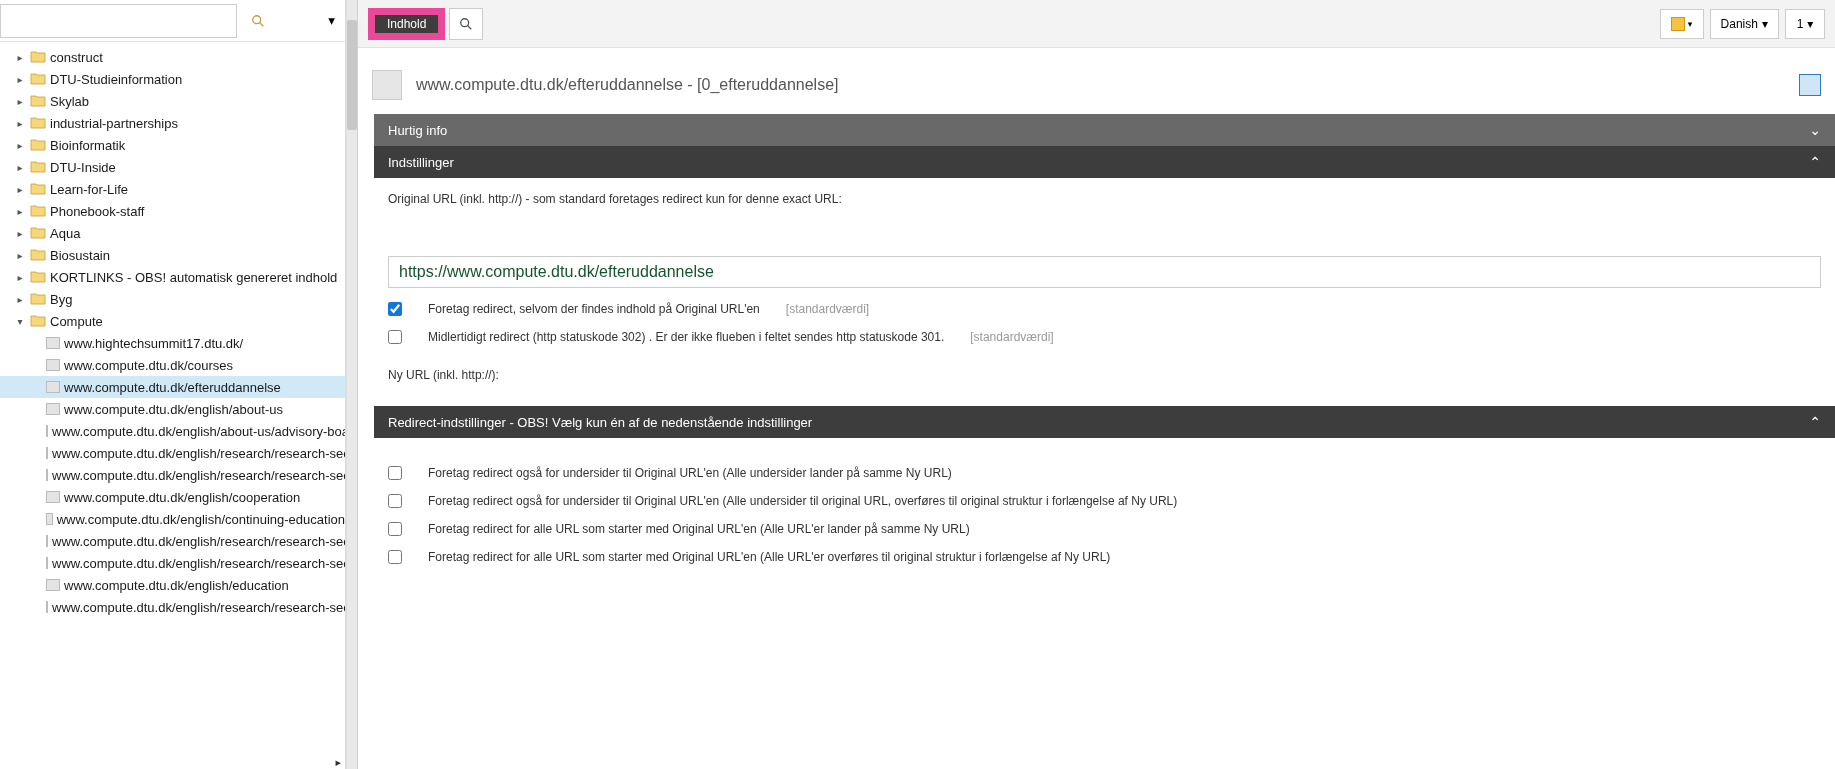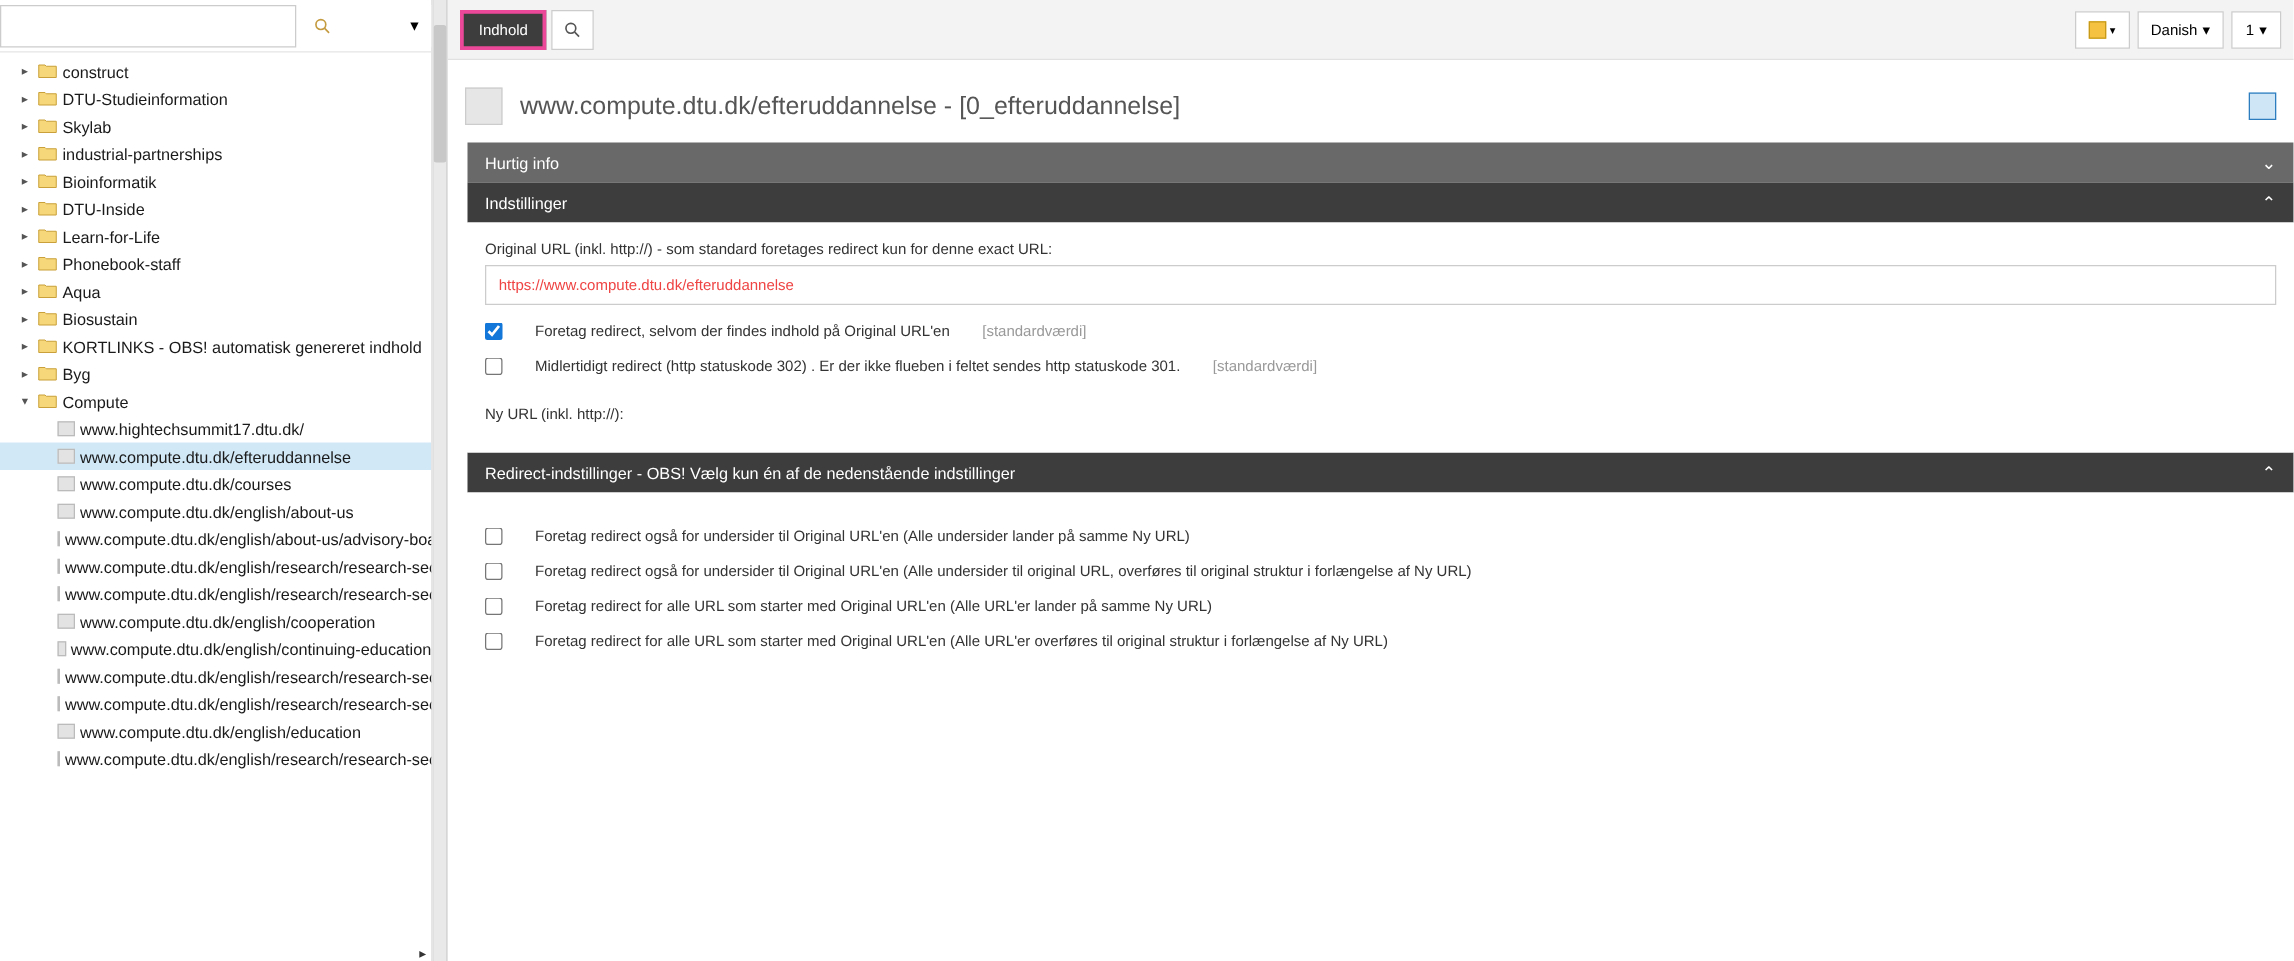--- a/index.html
+++ b/index.html
@@ -23,41 +23,41 @@
 .tree-label { color: #1a1a1a; }
 .tree-item-page { padding-left: 14px; }
 .tree-scroll-right { position: absolute; bottom: 0; right: 4px; color: #333; font-size: 11px; }
 
 
 .splitter { width: 12px; background: #e9e9e9; border-left: 1px solid #ddd; border-right: 1px solid #d0d0d0; position: relative; }
 .splitter-thumb { position: absolute; top: 20px; left: 0; right: 0; height: 110px; background: #c8c8c8; border-radius: 2px; }
 
 .main { flex: 1; display: flex; flex-direction: column; background: #fff; overflow: hidden; }
 .main-toolbar { height: 48px; background: #f3f3f3; border-bottom: 1px solid #e1e1e1; display: flex; align-items: center; padding: 0 10px; }
-.btn-dark { background: #3d3d3d; color: #fff; border: 3px solid #ec4899; height: 32px; padding: 0 12px; font-size: 12px; }
+.btn-dark { background: #3d3d3d; color: #fff; border: 7px solid #ec4899; height: 32px; padding: 0 12px; font-size: 12px; }
 .btn-light { background: #fff; border: 1px solid #ccc; height: 32px; width: 34px; display: flex; align-items: center; justify-content: center; margin-left: 4px; color: #555; }
 .toolbar-spacer { flex: 1; }
 .btn-lang { background: #fff; border: 1px solid #ccc; height: 30px; padding: 0 10px; font-size: 12px; margin-left: 6px; display: flex; align-items: center; gap: 4px; }
 .btn-save { background: #fff; border: 1px solid #ccc; height: 30px; width: 44px; display: flex; align-items: center; justify-content: center; margin-left: 6px; }
 .save-disk { width: 14px; height: 14px; background: #f5c242; border: 1px solid #c79a1a; }
 
 .content { flex: 1; overflow-y: auto; background: #fff; padding: 22px 0 0 0; }
 .page-head { display: flex; align-items: center; padding: 0 14px 14px 14px; }
 .page-head-icon { width: 30px; height: 30px; background: #e6e6e6; border: 1px solid #ccc; margin-right: 14px; }
-.page-head h1 { font-size: 20px; font-weight: 400; color: #555; flex: 1; }
+.page-head h1 { font-size: 16px; font-weight: 400; color: #555; flex: 1; }
 .user-icon { width: 22px; height: 22px; border: 1px solid #2b7dbf; background: #cfe6f7; }
 
 .panel { margin: 0 0 0 0; padding-left: 16px; }
 .panel-head { background: #696969; color: #fff; padding: 8px 14px; font-size: 13px; display: flex; align-items: center; justify-content: space-between; }
 .panel-head.dark { background: #3d3d3d; }
 .panel-head .chev { font-size: 14px; }
 .panel-body { padding: 14px 14px 8px 14px; background: #fff; }
 
 .field-label { font-size: 12px; color: #333; margin-bottom: 6px; }
-.field-input { width: 100%; height: 32px; border: 1px solid #ccc; padding: 0 10px; font-size: 12px; color: #ef4444; }
+.field-input { width: 100%; height: 32px; border: 1px solid #ccc; padding: 0 10px; font-size: 16px; color: #14532d; margin-top: 44px; }
 .check-row { display: flex; align-items: center; gap: 26px; margin: 14px 0; font-size: 12px; }
 .check-row input[type=checkbox] { width: 14px; height: 14px; accent-color: #1277d8; }
 .hint { color: #999; }
 .space { height: 10px; }
 
 .content-inner { position: relative; }
 </style>
 </head>
 <body>
 
@@ -195,27 +195,27 @@
               </svg>
             </span>
             <span class="tree-label">Compute</span>
           </div>
         </div>
       <div id="tree-compute">
           <div class="tree-item tree-item-page">
             <span class="tree-icon-page"></span>
             <span class="tree-label">www.hightechsummit17.dtu.dk/</span>
           </div>
+          <div class="tree-item tree-item-page">
+            <span class="tree-icon-page"></span>
+            <span class="tree-label">www.compute.dtu.dk/courses</span>
+          </div>
           <div class="tree-item tree-item-page selected">
             <span class="tree-icon-page"></span>
             <span class="tree-label">www.compute.dtu.dk/efteruddannelse</span>
-          </div>
-          <div class="tree-item tree-item-page">
-            <span class="tree-icon-page"></span>
-            <span class="tree-label">www.compute.dtu.dk/courses</span>
           </div>
           <div class="tree-item tree-item-page">
             <span class="tree-icon-page"></span>
             <span class="tree-label">www.compute.dtu.dk/english/about-us</span>
           </div>
           <div class="tree-item tree-item-page">
             <span class="tree-icon-page"></span>
             <span class="tree-label">www.compute.dtu.dk/english/about-us/advisory-board</span>
           </div>
           <div class="tree-item tree-item-page">

